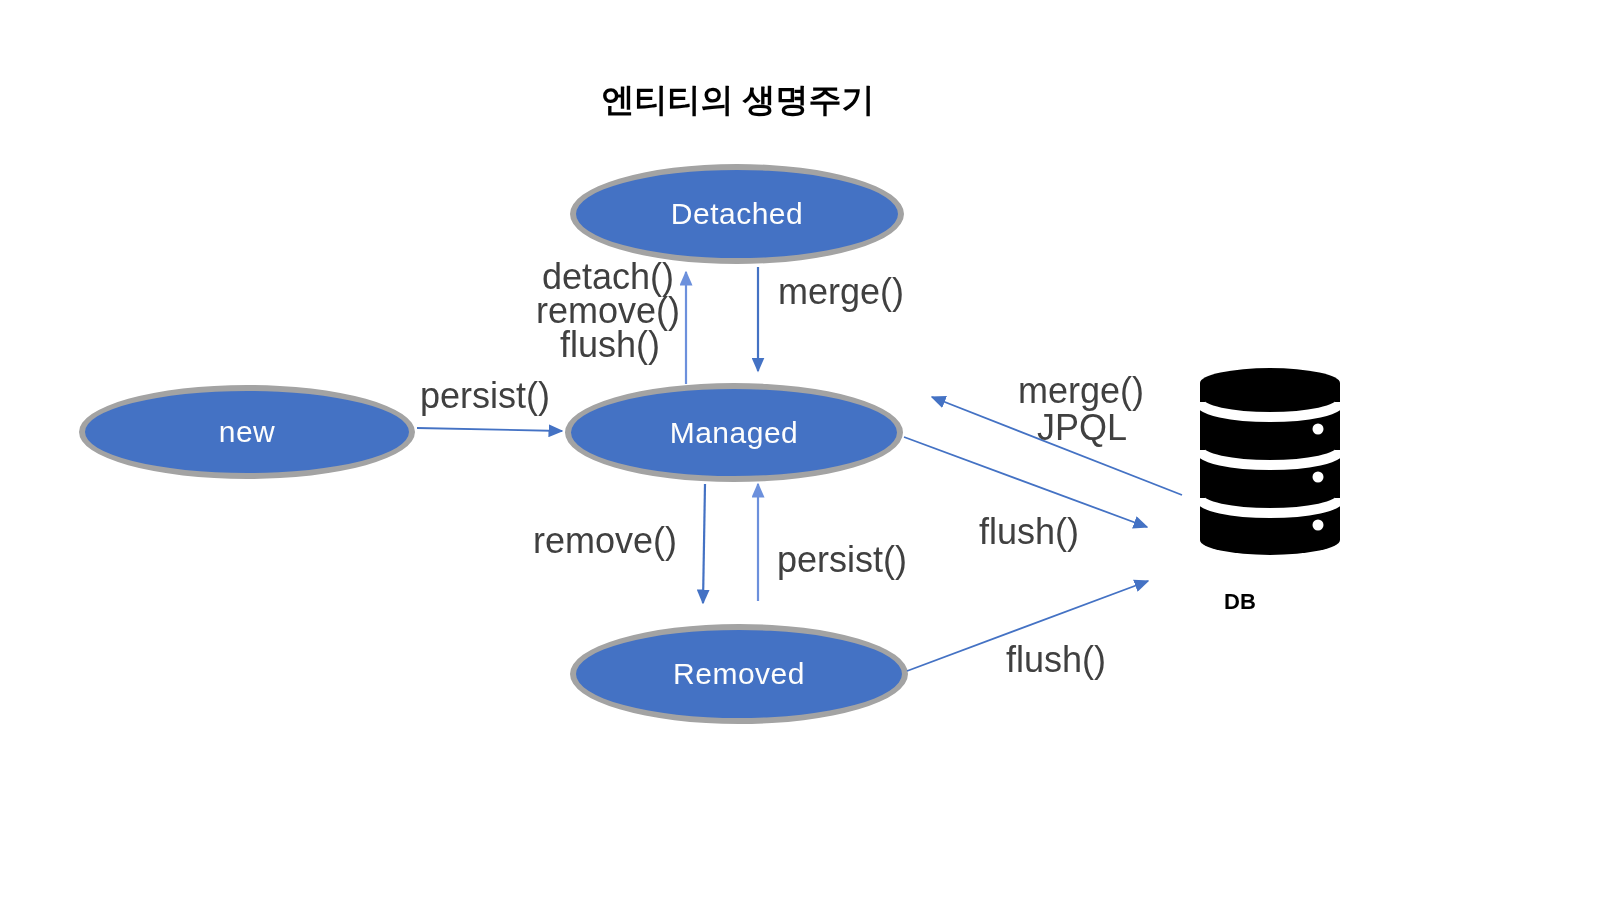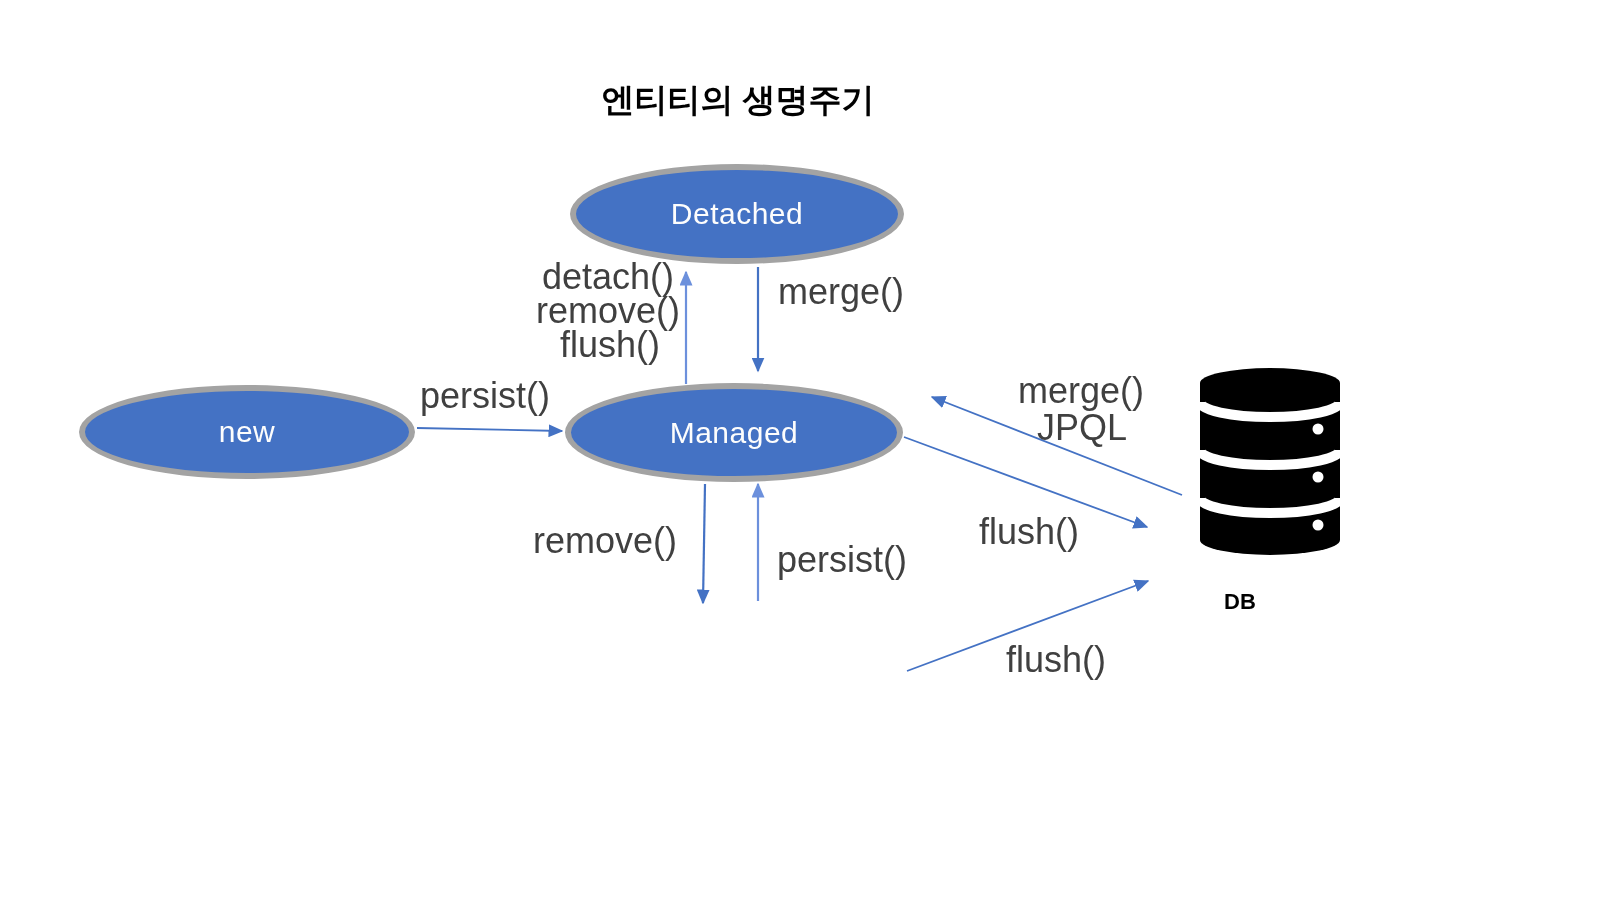--- a/index.html
+++ b/index.html
@@ -83,20 +83,23 @@
   </div>
 
   <div class="node" style="left:79px; top:385px; width:336px; height:94px;">
     <span>new</span>
   </div>
 
   <div class="node" style="left:565px; top:383px; width:338px; height:99px;">
     <span>Managed</span>
   </div>
 
+  <div class="node" style="left:570px; top:624px; width:338px; height:100px;">
+    <span>Removed</span>
+  </div>
 
   <svg class="overlay" viewBox="0 0 1600 900" xmlns="http://www.w3.org/2000/svg">
     <defs>
       <marker id="ah" markerWidth="15" markerHeight="13" refX="13.5" refY="6.5" orient="auto" markerUnits="userSpaceOnUse">
         <path d="M0,0 L15,6.5 L0,13 Z" fill="#4472C4"></path>
       </marker>
       <marker id="ahl" markerWidth="15" markerHeight="13" refX="13.5" refY="6.5" orient="auto" markerUnits="userSpaceOnUse">
         <path d="M0,0 L15,6.5 L0,13 Z" fill="#6C90DC"></path>
       </marker>
     </defs>

